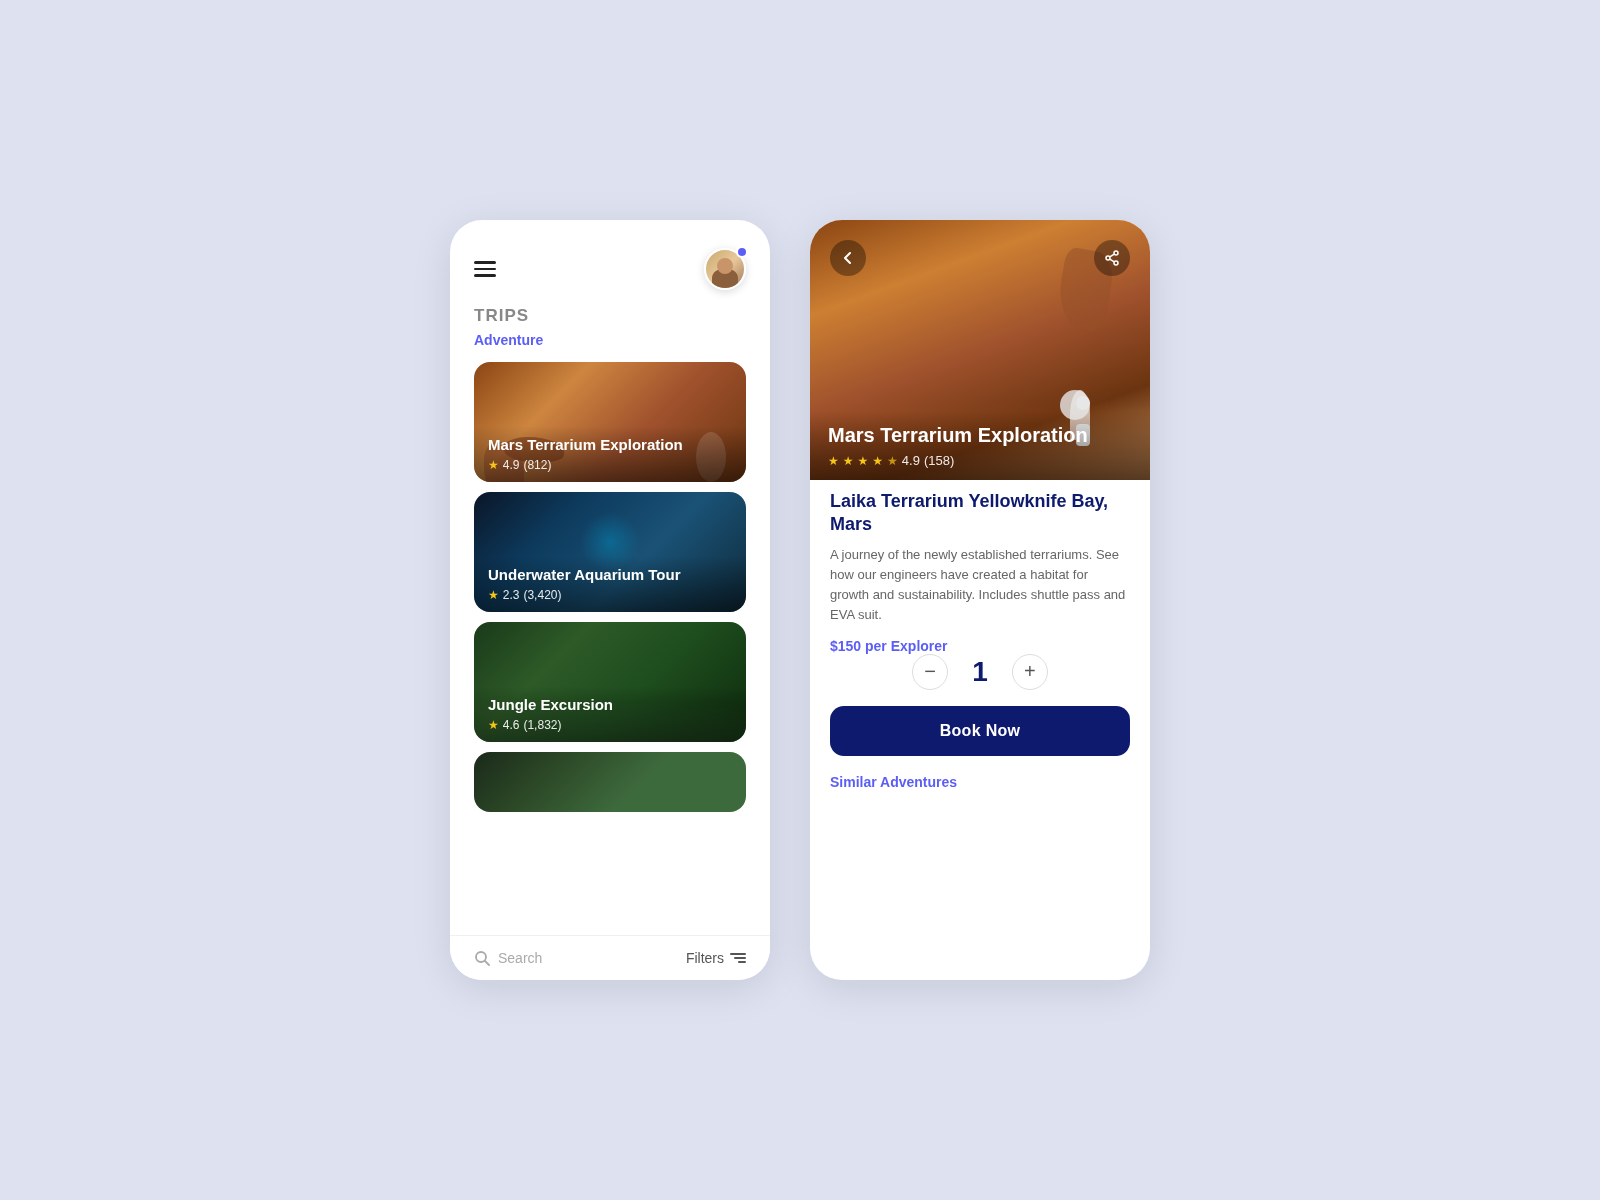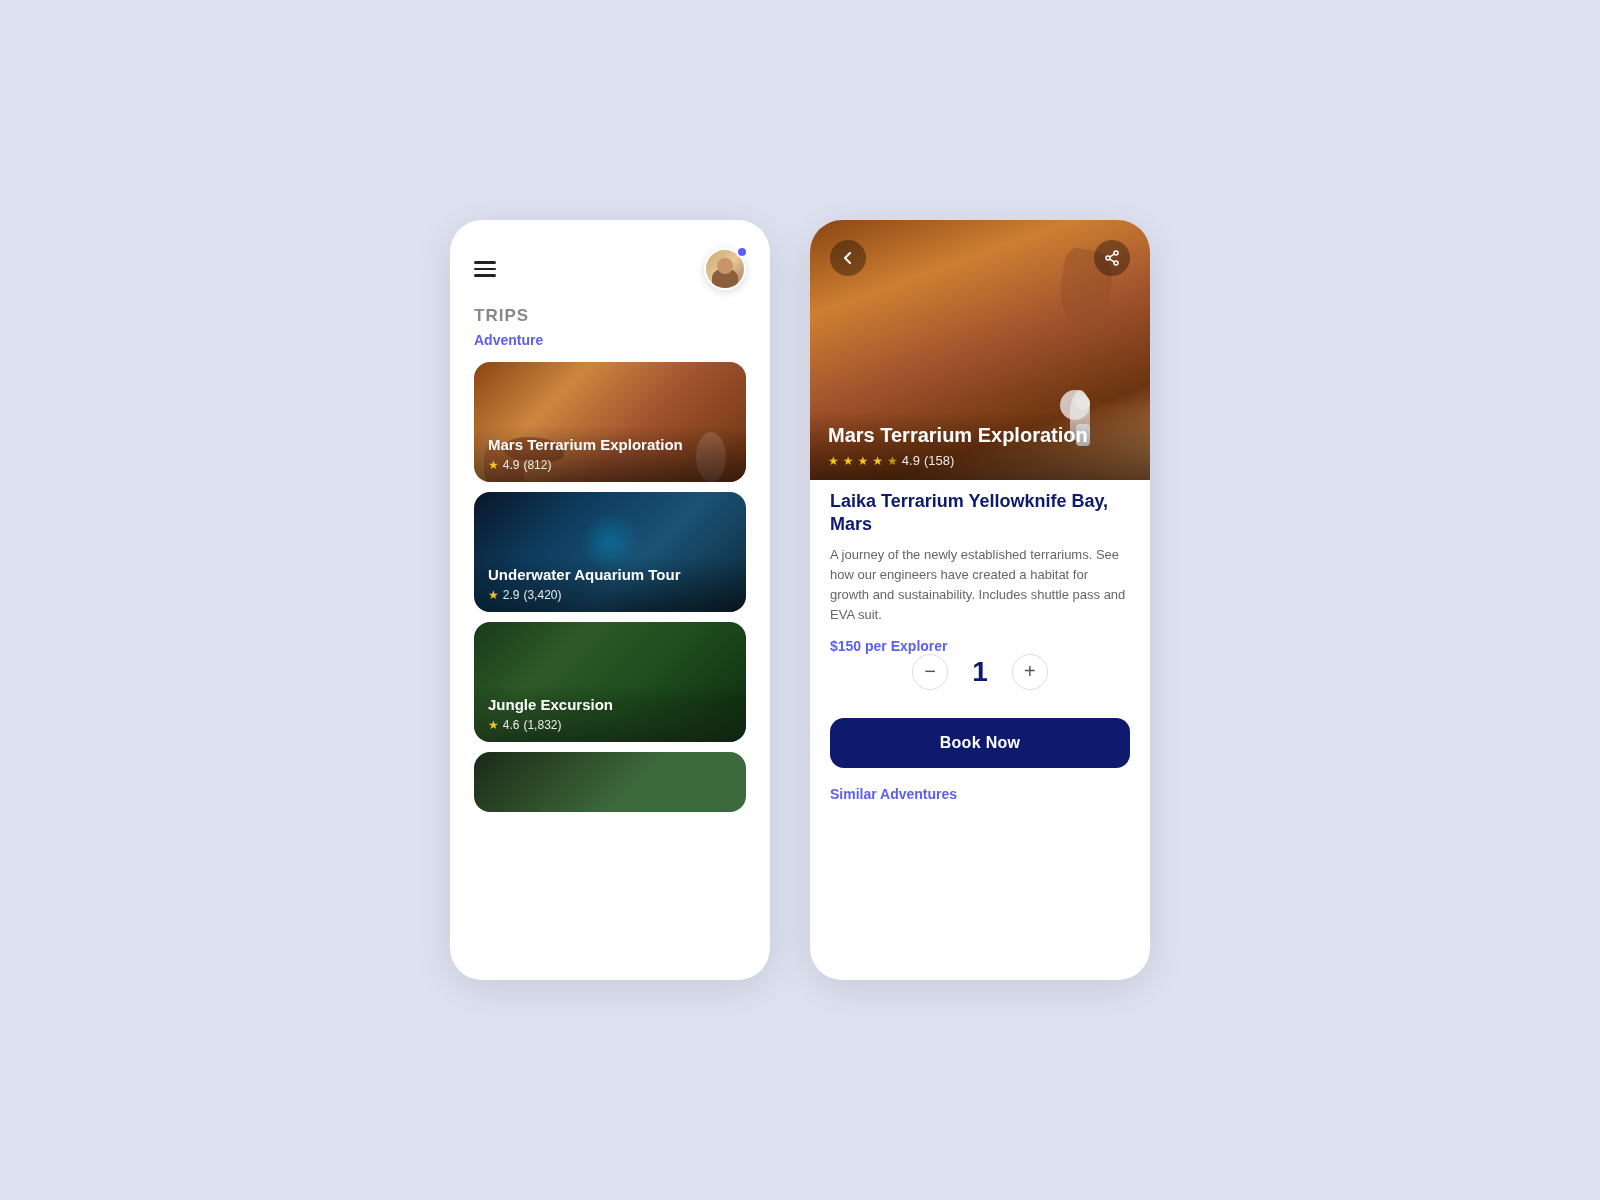--- a/index.html
+++ b/index.html
@@ -353,21 +353,20 @@
       padding: 16px;
       background: #0d1a6e;
       color: white;
       border: none;
       border-radius: 14px;
       font-size: 16px;
       font-weight: 700;
       cursor: pointer;
       margin-bottom: 18px;
       letter-spacing: 0.3px;
-      margin-top: 12px;
     }
     .similar-label {
       font-size: 14px;
       font-weight: 700;
       color: #5b5ef5;
       margin-bottom: 12px;
     }
     .similar-card {
       width: 100%;
       height: 100px;
@@ -468,21 +467,21 @@
       </div>
 
       <div class="trip-card">
         <div class="trip-card-bg card-aquarium">
           <div class="aquarium-glow"></div>
         </div>
         <div class="trip-card-overlay">
           <div class="trip-card-title">Underwater Aquarium Tour</div>
           <div class="trip-card-rating">
             <span class="star-icon">★</span>
-            <span>2.9</span>
+            <span>2.3</span>
             <span>(3,420)</span>
           </div>
         </div>
       </div>
 
       <div class="trip-card">
         <div class="trip-card-bg card-jungle">
           <div class="jungle-mist"></div>
         </div>
         <div class="trip-card-overlay">
@@ -494,20 +493,37 @@
           </div>
         </div>
       </div>
 
       <div class="trip-card" style="height:60px;">
         <div class="trip-card-bg card-partial"></div>
       </div>
     </div>
   </div>
 
+  <div class="left-footer">
+    <div class="search-bar">
+      <svg width="16" height="16" viewBox="0 0 16 16" fill="none">
+        <circle cx="7" cy="7" r="5" stroke="#aaa" stroke-width="1.8"></circle>
+        <line x1="11" y1="11" x2="15" y2="15" stroke="#aaa" stroke-width="1.8" stroke-linecap="round"></line>
+      </svg>
+      <span class="search-placeholder">Search</span>
+    </div>
+    <div class="filters-btn">
+      <span>Filters</span>
+      <div class="filter-lines">
+        <span style="width:16px;"></span>
+        <span style="width:12px;"></span>
+        <span style="width:8px;"></span>
+      </div>
+    </div>
+  </div>
 </div>
 
 <div class="right-panel">
   <div class="hero-image">
 
     <div style="position:absolute;bottom:0;left:0;right:0;height:80px;background:linear-gradient(transparent,rgba(180,80,20,0.4));"></div>
     <div style="position:absolute;top:30px;right:40px;width:50px;height:80px;background:rgba(150,80,40,0.5);border-radius:20% 40% 30% 60%;transform:rotate(10deg);"></div>
 
     <div class="astronaut-figure">
       <div class="astronaut-head"></div>

